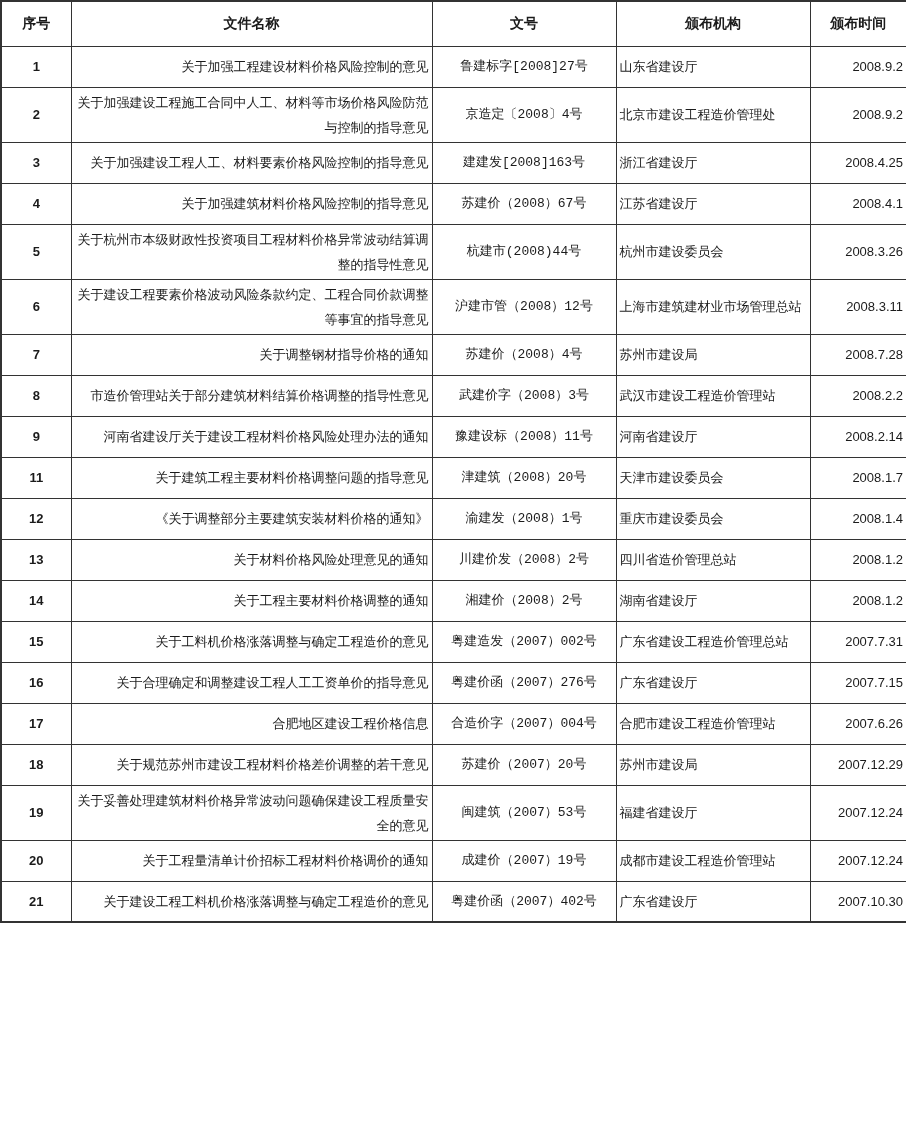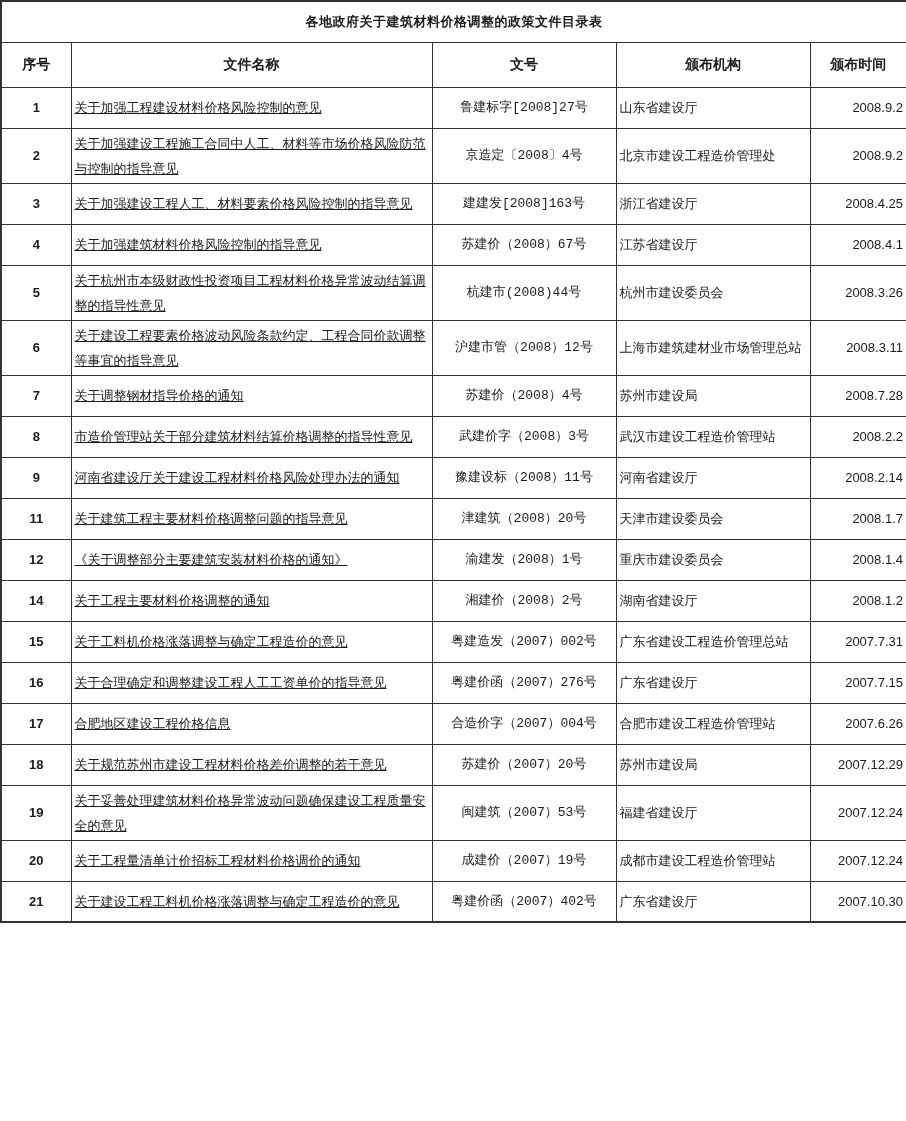--- a/index.html
+++ b/index.html
@@ -44,21 +44,21 @@
     padding: 2px 10px;
   }
   .doc-table td {
     height: 41px;
     font-size: 13px;
     line-height: 25px;
     padding: 2px 3px;
     vertical-align: middle;
   }
   .c-seq  { text-align: center; font-weight: bold; }
-  .c-name { text-align: left; text-decoration: underline; }
+  .c-name { text-align: right; }
   .c-no   { text-align: center; font-family: Liberation Mono, monospace; }
   .c-org  { text-align: left; }
   .c-date { text-align: right; }
 
   col.w-seq  { width: 70px; }
   col.w-name { width: 361px; }
   col.w-no   { width: 184px; }
   col.w-org  { width: 194px; }
   col.w-date { width: 97px; }
 </style>
@@ -68,23 +68,20 @@
 <div class="page">
   <table class="doc-table">
     <colgroup>
       <col class="w-seq">
       <col class="w-name">
       <col class="w-no">
       <col class="w-org">
       <col class="w-date">
     </colgroup>
     <thead>
-      <tr>
-        <td colspan="5" class="title-cell">各地政府关于建筑材料价格调整的政策文件目录表</td>
-      </tr>
       <tr id="header-row">
           <th>序号</th>
           <th>文件名称</th>
           <th>文号</th>
           <th>颁布机构</th>
           <th>颁布时间</th>
         </tr>
     </thead>
     <tbody id="table-body">
         <tr>
@@ -158,20 +155,27 @@
           <td class="c-date">2008.1.7</td>
         </tr>
         <tr>
           <td class="c-seq">12</td>
           <td class="c-name">《关于调整部分主要建筑安装材料价格的通知》</td>
           <td class="c-no">渝建发（2008）1号</td>
           <td class="c-org">重庆市建设委员会</td>
           <td class="c-date">2008.1.4</td>
         </tr>
         <tr>
+          <td class="c-seq">13</td>
+          <td class="c-name">关于材料价格风险处理意见的通知</td>
+          <td class="c-no">川建价发（2008）2号</td>
+          <td class="c-org">四川省造价管理总站</td>
+          <td class="c-date">2008.1.2</td>
+        </tr>
+        <tr>
           <td class="c-seq">14</td>
           <td class="c-name">关于工程主要材料价格调整的通知</td>
           <td class="c-no">湘建价（2008）2号</td>
           <td class="c-org">湖南省建设厅</td>
           <td class="c-date">2008.1.2</td>
         </tr>
         <tr>
           <td class="c-seq">15</td>
           <td class="c-name">关于工料机价格涨落调整与确定工程造价的意见</td>
           <td class="c-no">粤建造发（2007）002号</td>

